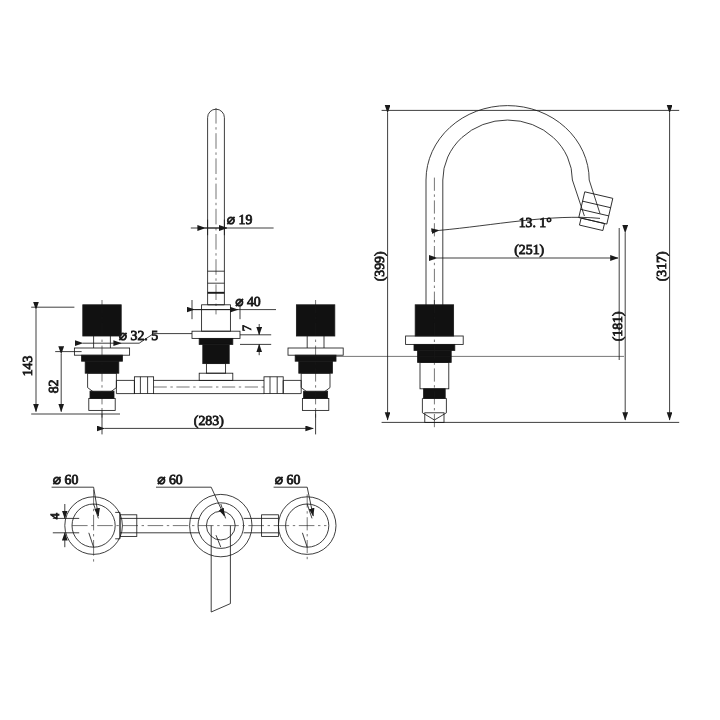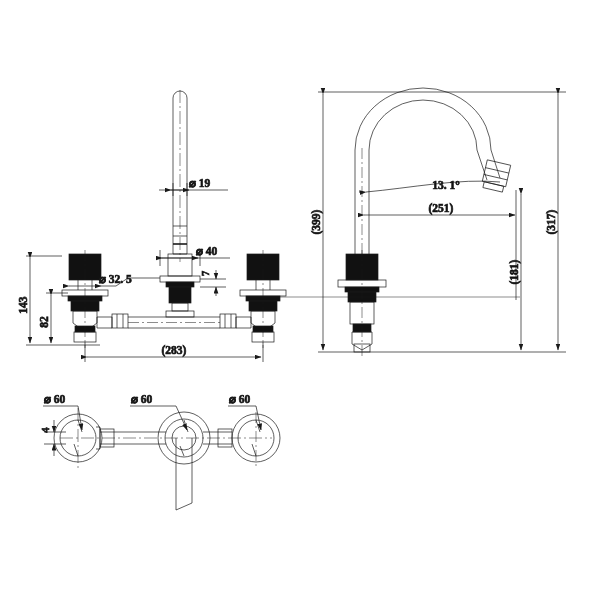--- a/index.html
+++ b/index.html
@@ -1,21 +1,21 @@
 <!DOCTYPE html>
 <html><head>
 <meta charset="utf-8">
 <style>
   html,body{margin:0;padding:0;}
   body{
     width:600px;height:600px;background:#ffffff;
     font-family:"Liberation Serif", serif;
     color:#1a1a1a;position:relative;overflow:hidden;
   }
-  #sheet{position:absolute;inset:0;font-weight:bold;}
+  #sheet{position:absolute;inset:0;}
   svg{display:block;}
   .dimtext{font-family:"Liberation Serif", serif;font-size:11.5px;fill:#111;}
   .dimtext-sm{font-family:"Liberation Serif", serif;font-size:10.5px;fill:#111;}
 </style>
 </head>
 <body>
 
 <div id="sheet">
 <svg width="600" height="600" viewBox="0 0 600 600">
 

